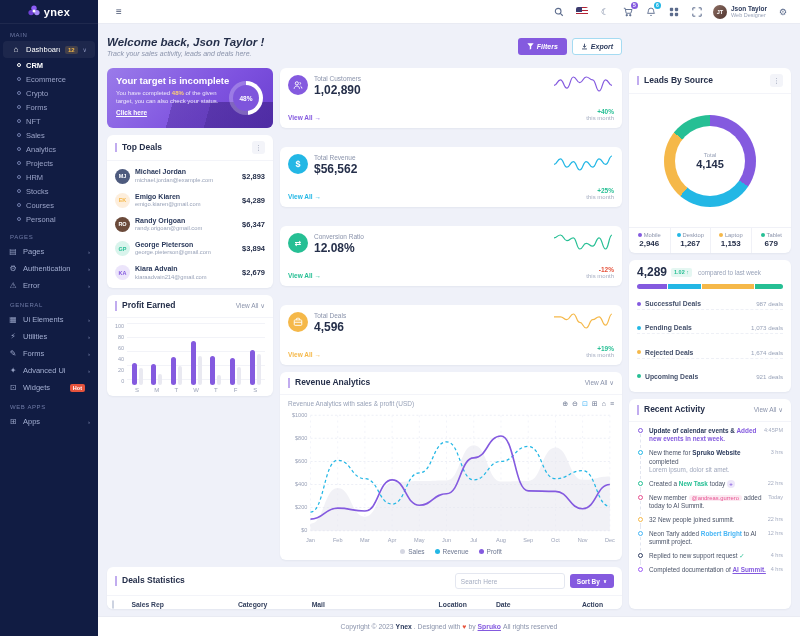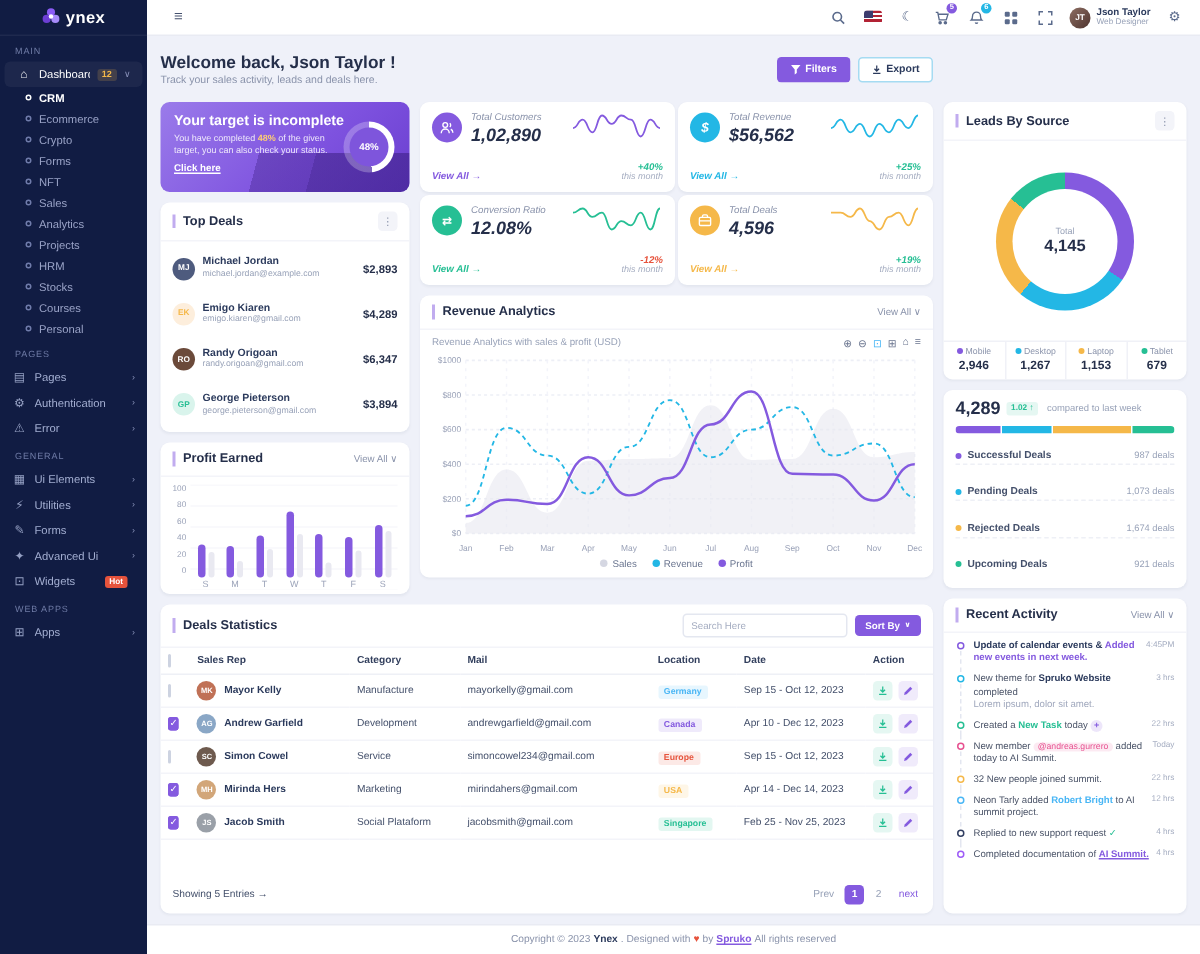--- a/index.html
+++ b/index.html
@@ -37,21 +37,21 @@
   .avatar { width:14px; height:14px; border-radius:50%; background:linear-gradient(135deg,#8d6e63,#4e342e); color:#fff; font-size:5.5px; font-weight:bold; display:flex; align-items:center; justify-content:center; }
   .tb-user { display:flex; align-items:center; gap:4px; cursor:pointer; }
   .tb-name { font-size:6.5px; font-weight:bold; color:#2b3a5c; line-height:1.1; }
   .tb-role { font-size:5.5px; color:#98a2b8; line-height:1.1; }
 
   .content { flex:1; display:flex; gap:7px; padding:7px 9px; overflow:hidden; }
   .col-left { flex:1; min-width:0; display:flex; flex-direction:column; gap:7px; }
   .col-right { width:162px; flex-shrink:0; display:flex; flex-direction:column; gap:7px; margin-top:37px; }
 
   
-  .welcome { height:30px; display:flex; align-items:center; }
+  .welcome { height:30px; display:flex; align-items:center;font-style:italic; }
   .wc-title { font-size:11.5px; font-weight:bold; color:#252f4a; }
   .wc-sub { font-size:7px; color:#8a93ab; margin-top:2px; }
   .wc-btns { margin-left:auto; display:flex; gap:5px; }
   .btn { display:inline-flex; align-items:center; gap:3px; font-size:7px; font-weight:bold; border-radius:3px; padding:4px 8px; cursor:pointer; border:1px solid transparent; }
   .btn-primary { background:#845adf; color:#fff; }
   .btn-light { background:#fff; color:#2b3a5c; border-color:#a5dbf2; }
 
   .card { background:#fff; border-radius:6px; box-shadow:0 1px 2px rgba(25,30,60,.05); overflow:hidden; }
   .card-h { display:flex; align-items:center; justify-content:space-between; padding:6px 8px; border-bottom:1px solid #f3f4f9; }
   .card-title { font-size:8.5px; font-weight:bold; color:#252f4a; padding-left:5px; border-left:2px solid rgba(132,90,223,.5); line-height:1.15; }
@@ -68,21 +68,21 @@
   .target:before { content:""; position:absolute; inset:auto 0 0 0; height:26px;
       background:linear-gradient(105deg,transparent 38%,rgba(60,30,130,.35) 38% 60%,rgba(45,20,110,.45) 60%); }
   .tg-title { font-size:9.5px; font-weight:bold; position:relative; }
   .tg-body { font-size:6px; color:rgba(255,255,255,.85); margin-top:3px; width:104px; line-height:1.4; position:relative; }
   .tg-pct { color:#ffcf73; font-weight:bold; }
   .tg-link { display:inline-block; font-size:6.5px; font-weight:bold; text-decoration:underline; margin-top:3px; position:relative; cursor:pointer; color:#fff; }
   .tg-ring { position:absolute; right:10px; top:13px; width:34px; height:34px; border-radius:50%; display:flex; align-items:center; justify-content:center; }
   .tg-ring-in { width:26px; height:26px; border-radius:50%; background:#7e55dc; display:flex; align-items:center; justify-content:center; font-size:6.5px; font-weight:bold; }
 
   
-  .stat-grid { display:grid; grid-template-columns:1fr 1fr; gap:2px;font-style:italic; }
+  .stat-grid { display:grid; grid-template-columns:1fr; gap:19px; }
   .stat-card { height:60px; padding:7px 8px; display:flex; }
   .st-l { display:flex; flex-direction:column; }
   .st-top { display:flex; gap:6px; align-items:flex-start; }
   .st-ic { width:20px; height:20px; border-radius:50%; color:#fff; display:flex; align-items:center; justify-content:center; font-size:9px; flex-shrink:0; }
   .st-ic svg { width:10px; height:10px; }
   .st-label { font-size:6.5px; color:#8a93ab; white-space:nowrap; }
   .st-value { font-size:12px; font-weight:bold; color:#252f4a; margin-top:1px; }
   .st-link { font-size:6.5px; font-weight:bold; margin-top:auto; cursor:pointer; }
   .st-r { margin-left:auto; display:flex; flex-direction:column; align-items:flex-end; }
   .st-delta { font-size:6.5px; font-weight:bold; margin-top:auto; }
@@ -454,20 +454,28 @@
     </span>
     <span class="td-amt">$6,347</span>
   </div>
                   <div class="td-item">
     <span class="td-av" style="background: rgb(217, 244, 236); color: rgb(38, 191, 148);">GP</span>
     <span style="min-width:0;">
       <div class="td-name">George Pieterson</div>
       <div class="td-mail">george.pieterson@gmail.com</div>
     </span>
     <span class="td-amt">$3,894</span>
+  </div>
+                  <div class="td-item">
+    <span class="td-av" style="background: rgb(236, 229, 251); color: rgb(132, 90, 223);">KA</span>
+    <span style="min-width:0;">
+      <div class="td-name">Kiara Advain</div>
+      <div class="td-mail">kiaraadvain214@gmail.com</div>
+    </span>
+    <span class="td-amt">$2,679</span>
   </div>
                 </div>
             </div>
 
             <div class="card profit">
               <div class="card-h">
                 <span class="card-title">Profit Earned</span>
                 <span class="view-all"><span>View All</span> <span>∨</span></span>
               </div>
               <div class="pe-body">

